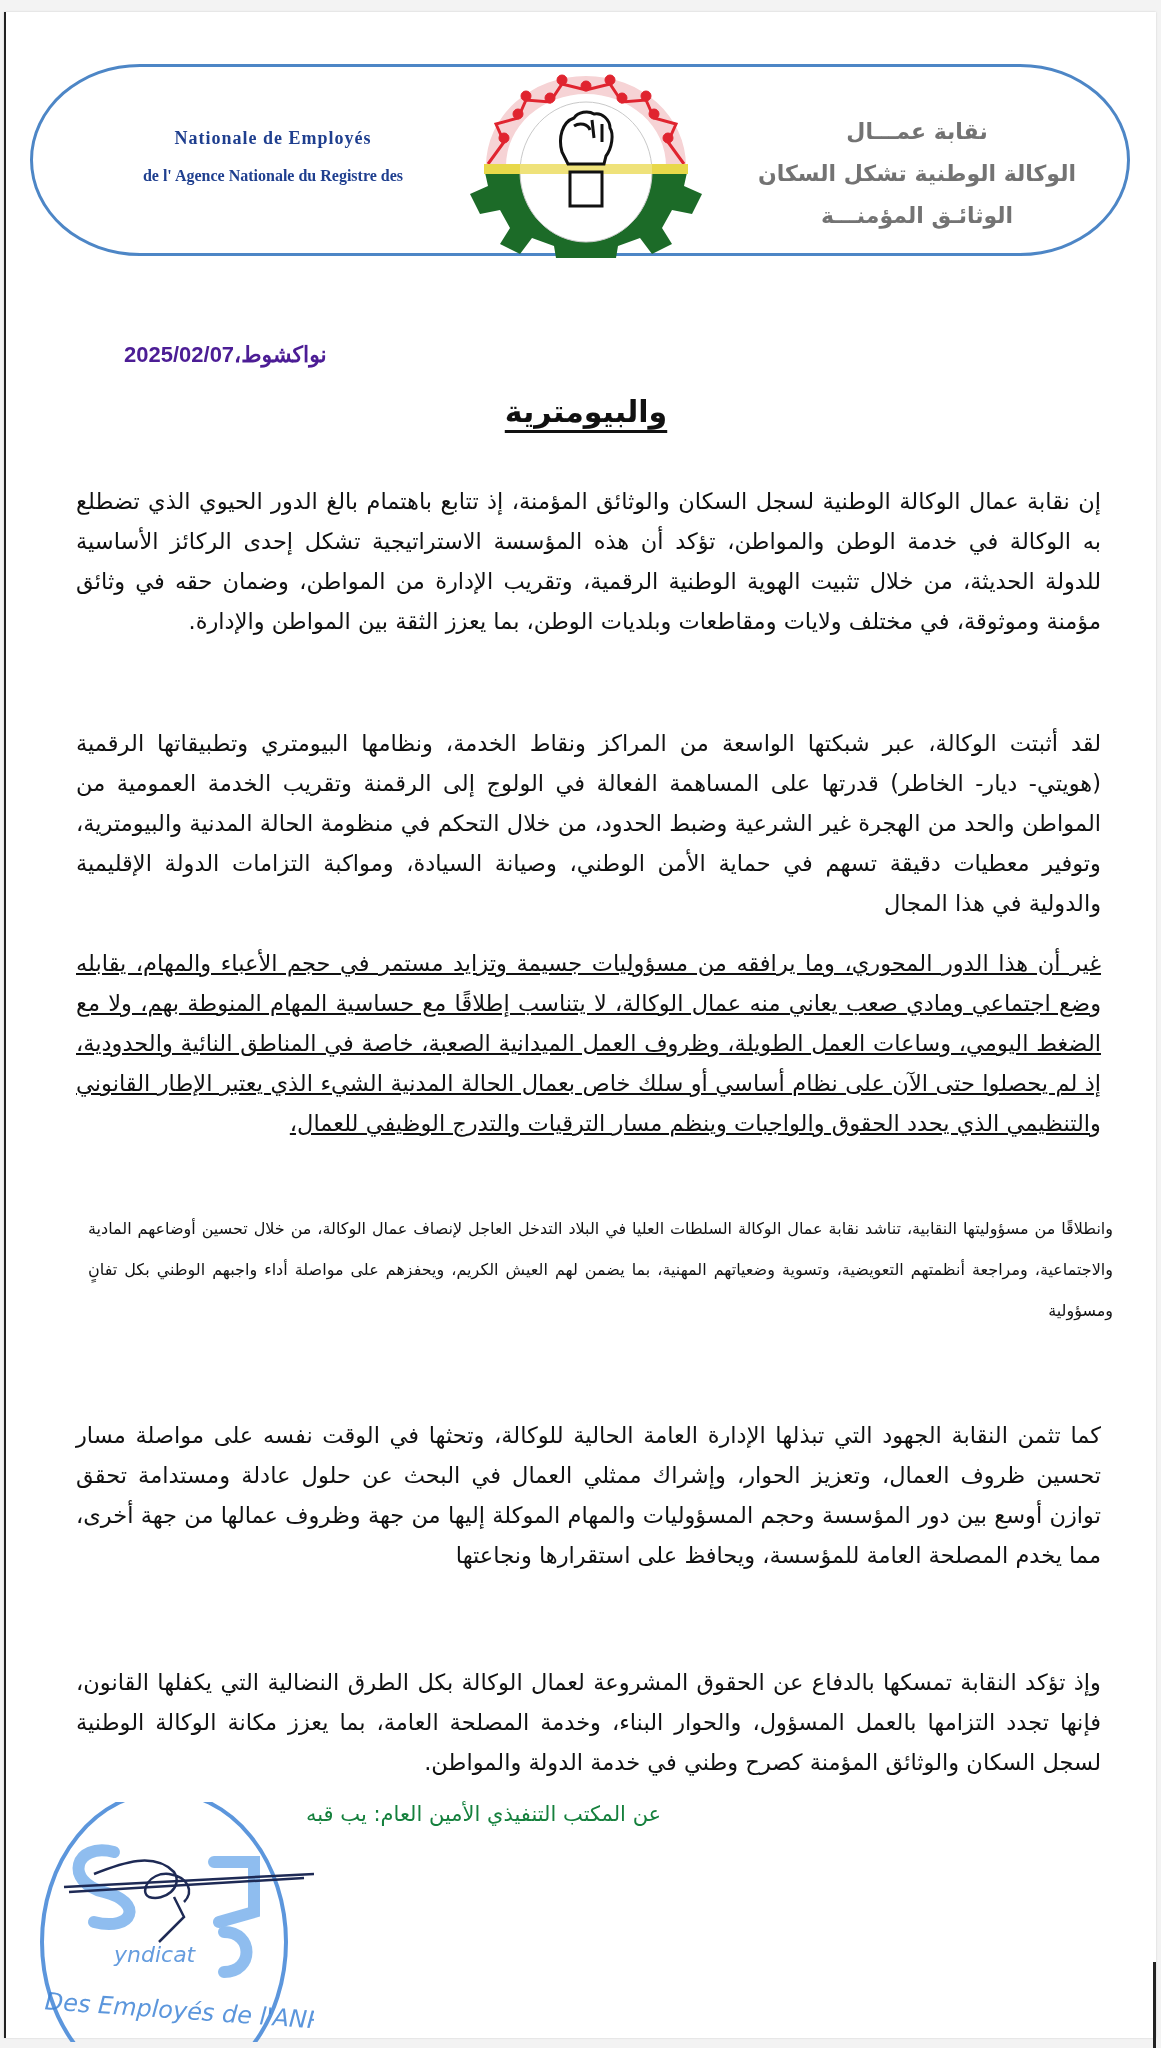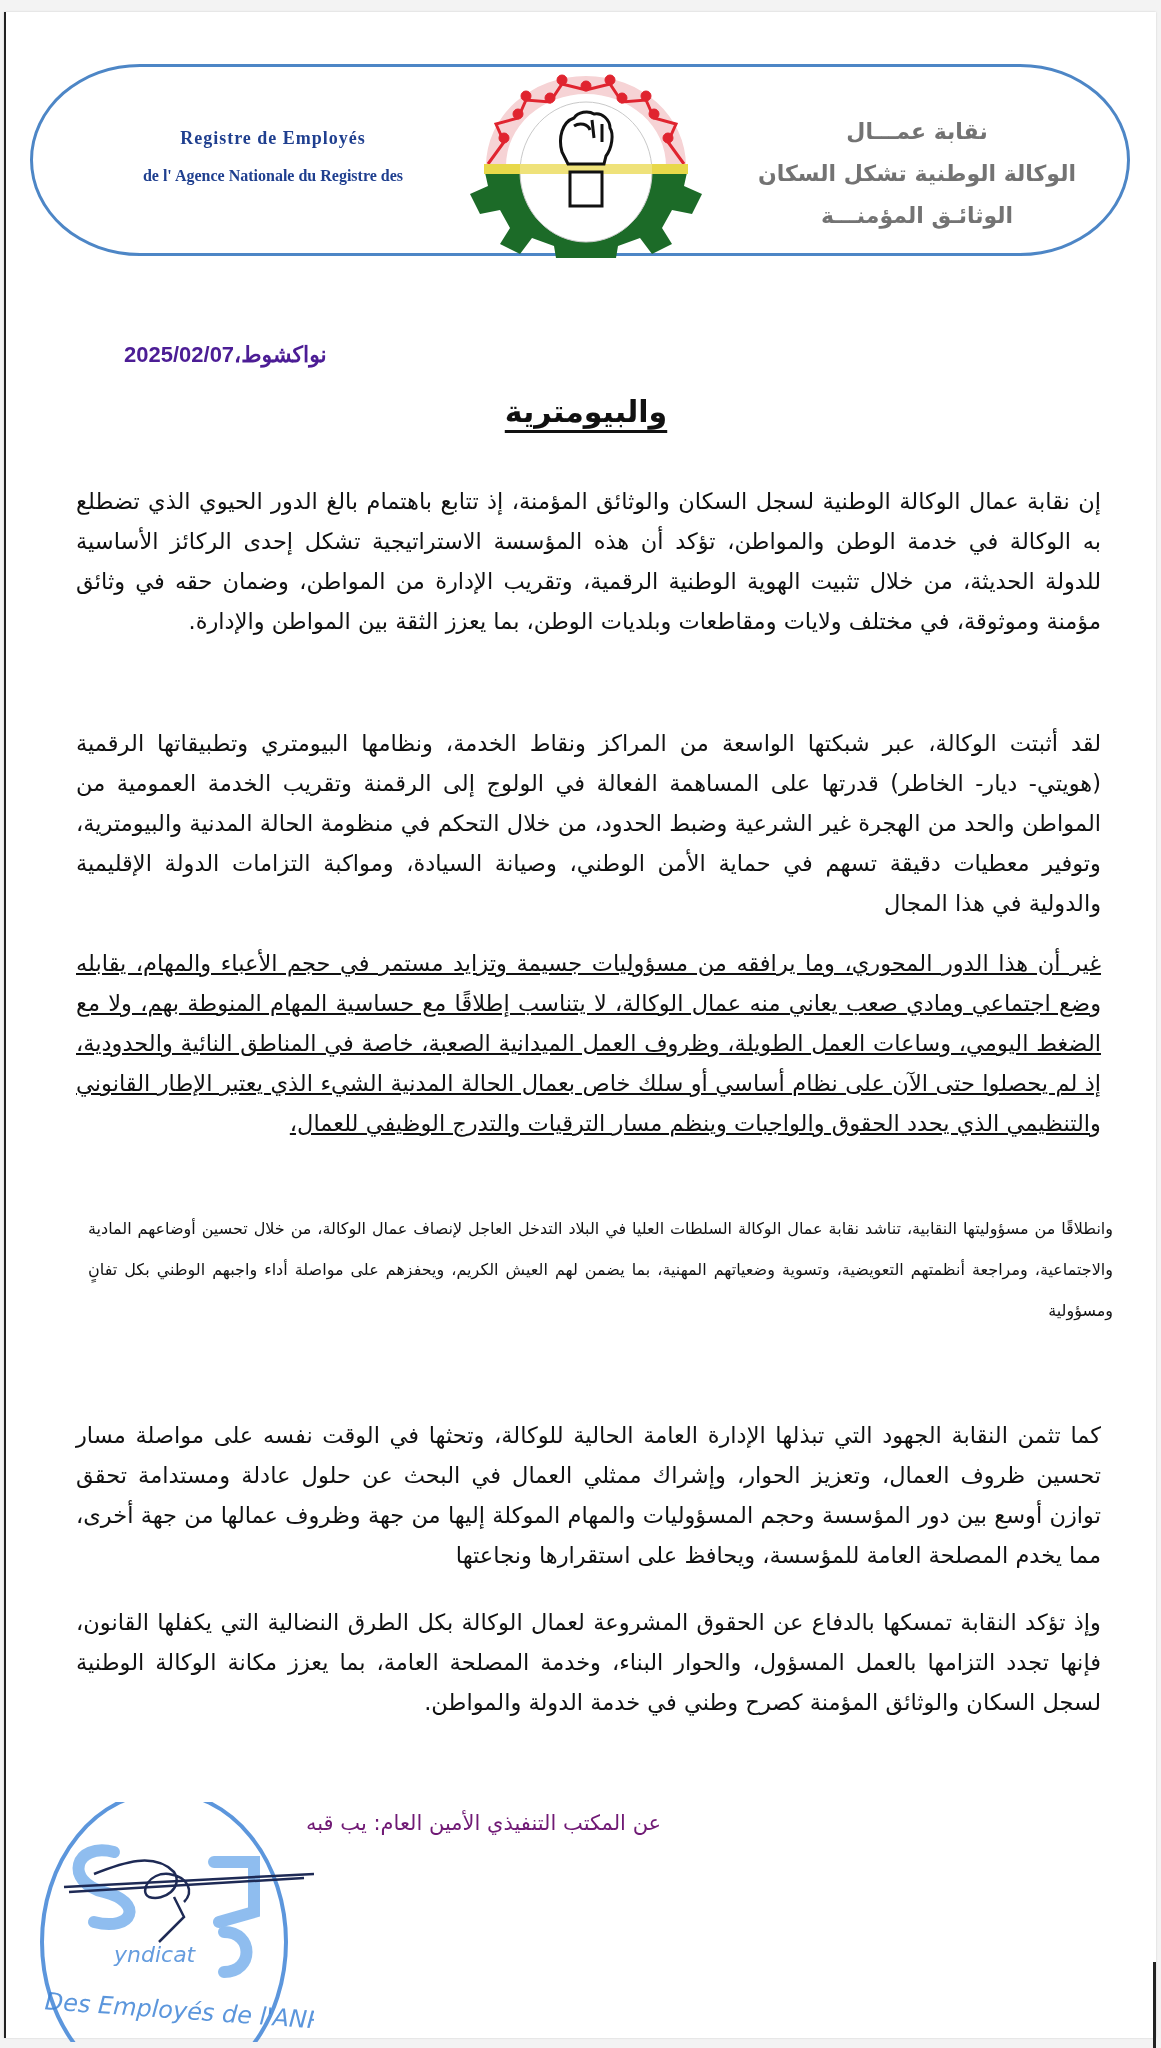--- a/index.html
+++ b/index.html
@@ -49,37 +49,37 @@
 
   .body-text {
     position: absolute; left: 70px; width: 1025px; direction: rtl; text-align: justify;
     font-family: "DejaVu Sans", sans-serif; font-size: 22.5px; line-height: 40px; color: #111;
   }
   .p1 { top: 446px; }
   .p2 { top: 688px; }
   .p3 { top: 908px; text-decoration: underline; }
   .p4 { top: 1180px; font-size: 16px; line-height: 41px; margin-left: 12px; }
   .p5 { top: 1380px; }
-  .p6 { top: 1568px; margin-top: 22px; }
+  .p6 { top: 1628px; margin-top: 22px; }
 
   .signoff {
     position: absolute; left: 300px; top: 1790px; direction: rtl;
-    font-size: 21px; color: #701a75; white-space: nowrap; margin-top: 9px;
+    font-size: 21px; color: #15803d; white-space: nowrap;
   }
   .stamp { position: absolute; left: 18px; top: 1790px; width: 290px; height: 240px; }
 </style>
 </head>
 <body>
 
 <div class="page">
   <div class="page-right-edge"></div>
 
   <div class="letterhead">
     <div class="lh-fr">
-      <div class="l1">Registre de Employés</div>
+      <div class="l1">Nationale de Employés</div>
       <div>de l' Agence Nationale du Registre des</div>
     </div>
     <div class="lh-ar">
       <div>نقابة عمـــال</div>
       <div>الوكالة الوطنية تشكل السكان</div>
       <div>الوثائـق المؤمنـــة</div>
     </div>
   </div>
 
   <svg class="logo" viewBox="0 0 240 190">

